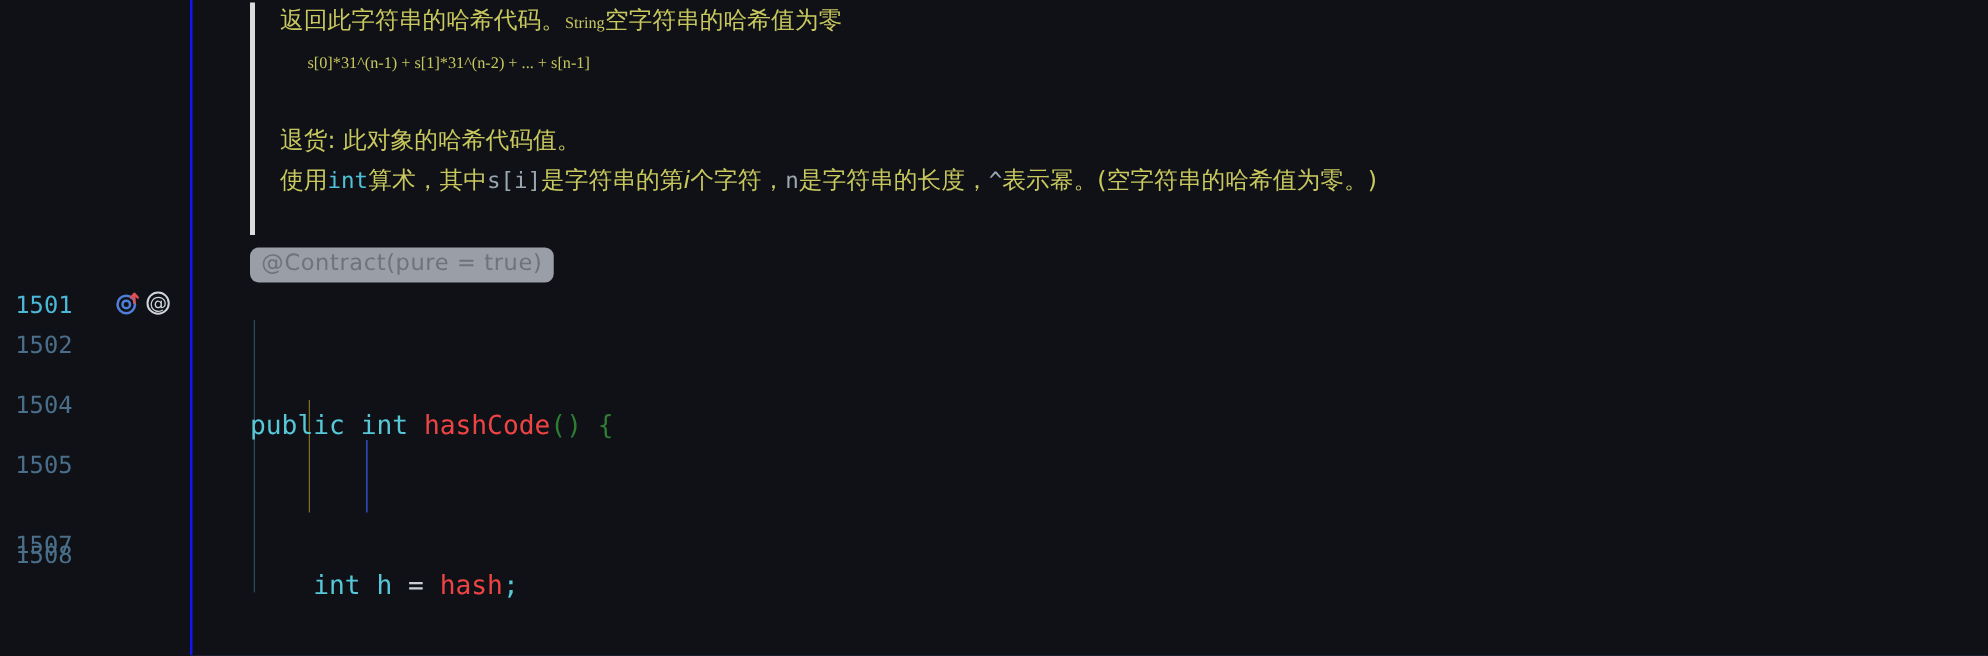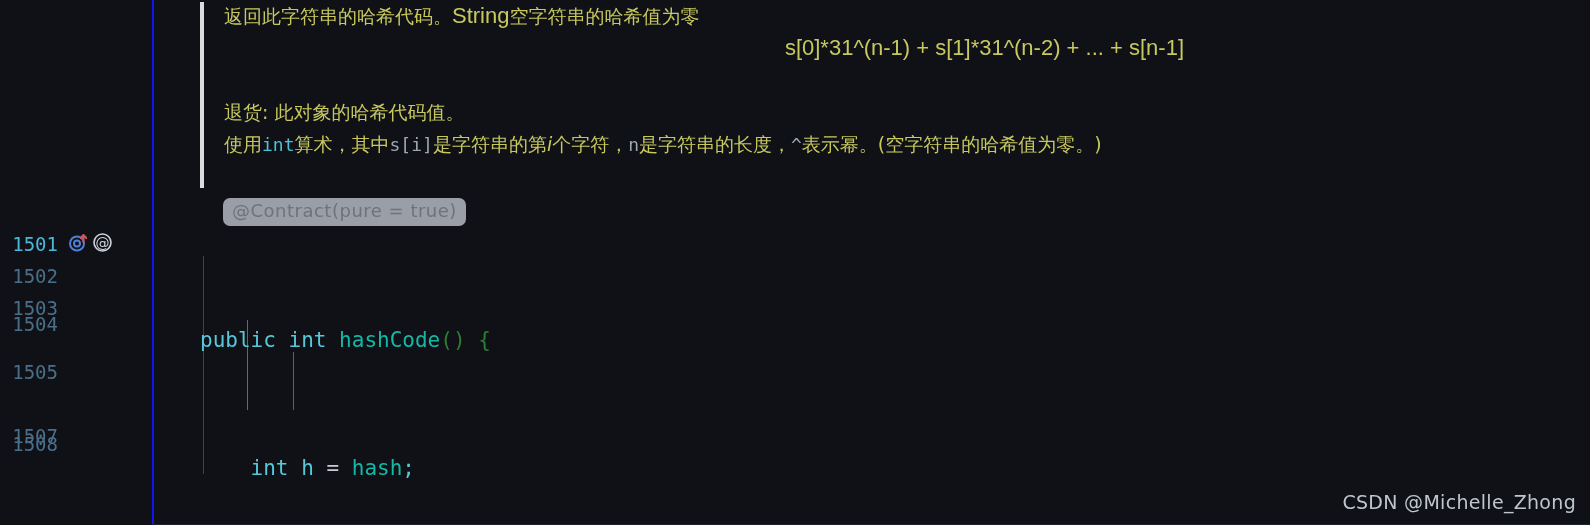--- a/index.html
+++ b/index.html
@@ -30,20 +30,21 @@
     height: 525px;
     background: #0f1117;
   }
   .gutter-row {
     position: absolute;
     left: 0;
     width: 180px;
     height: 32px;
     display: flex;
     align-items: center;
+    gap: 24px;
   }
   .lineno {
     width: 58px;
     text-align: right;
     font-size: 19px;
     color: #4a6f8a;
     font-family: "DejaVu Sans Mono", "Liberation Mono", monospace;
     letter-spacing: 0px;
   }
   .lineno.current {
@@ -86,45 +87,44 @@
     left: 24px;
     top: 0;
     width: 960px;
     color: #c8c85e;
     font-family: "DejaVu Sans", "Liberation Sans", sans-serif;
     font-size: 19px;
     line-height: 32px;
     white-space: nowrap;
   }
   .doc-line { height: 32px; }
-  .doc-line.indent { padding-left: 22px; text-align: right; }
+  .doc-line.indent { padding-left: 22px; }
   .doc-line.blank { height: 32px; }
   .code-in-doc {
-    font-family: Liberation Sans, sans-serif;
-    font-size: 22px;
+    font-family: Liberation Serif, serif;
+    font-size: 13px;
     color: #c8c85e;
   }
   .kw-doc { color: #4fc1d6; font-family: "DejaVu Sans Mono", "Liberation Mono", monospace; font-size:18px;}
   .param-doc { color: #9aa7b0; font-family: "DejaVu Sans Mono", "Liberation Mono", monospace; font-size:18px; }
   .ital-i { font-style: italic; }
 
   
   .inlay {
     position: absolute;
     left: 200px;
     top: 198px;
     background: #9a9ea6;
     color: #6e737c;
     border-radius: 7px;
     padding: 1px 9px 3px 9px;
     font-family: "DejaVu Sans", "Liberation Sans", sans-serif;
     font-size: 18px;
     line-height: 24px;
     letter-spacing: 0.5px;
-    margin-left: 23px;
   }
 
   
   .code {
     position: absolute;
     left: 200px;
     top: 228px;
     font-family: "DejaVu Sans Mono", "Liberation Mono", monospace;
     font-size: 21px;
     line-height: 32px;
@@ -136,21 +136,21 @@
   .guide {
     position: absolute;
     width: 1px;
   }
   .guide.teal  { left: 203px; top: 256px; height: 218px; background: #2c4a5e; }
   .guide.gold  { left: 247px; top: 320px; height: 90px;  background: #7d6b21; }
   .guide.blue  { left: 293px; top: 352px; height: 58px;  background: #3a5be8; }
 
   
   .kw      { color: #56c8d8; text-align: center; }
-  .ident   { color: #14b8a6; }
+  .ident   { color: #ef4444; }
   .punct   { color: #56c8d8; }
   .paren-g { color: #2e7d32; }
   .brace-g { color: #2e7d32; }
   .op      { color: #c8cdd4; }
 
   
   .watermark {
     position: absolute;
     right: 14px;
     bottom: 12px;
@@ -192,23 +192,20 @@
             <circle cx="10.5" cy="10.5" r="8.5" fill="none" stroke="#cfd4db" stroke-width="1.6"></circle>
             <text x="10.5" y="15.6" text-anchor="middle" font-family="DejaVu Sans, sans-serif" font-size="14" fill="#cfd4db">@</text>
           </svg>
         </span>
       </span>
     </div>
 
     <div class="gutter-row" style="top:260px">
       <span class="lineno">1502</span>
     </div>
-    <div class="gutter-row" style="top:292px">
-      <span class="lineno">1503</span>
-    </div>
     <div class="gutter-row" style="top:308px">
       <span class="lineno">1504</span>
     </div>
     <div class="gutter-row" style="top:356px">
       <span class="lineno">1505</span>
     </div>
     <div class="gutter-row" style="top:420px">
       <span class="lineno">1507</span>
     </div>
     <div class="gutter-row" style="top:428px">
@@ -254,16 +251,15 @@
 
     
 
     
 
     
 
     
   </div>
 
-  <div class="watermark">CSDN @Michelle_Zhong</div>
 
   <div class="bottom-edge"></div>
 </div>
 
 </body></html>

